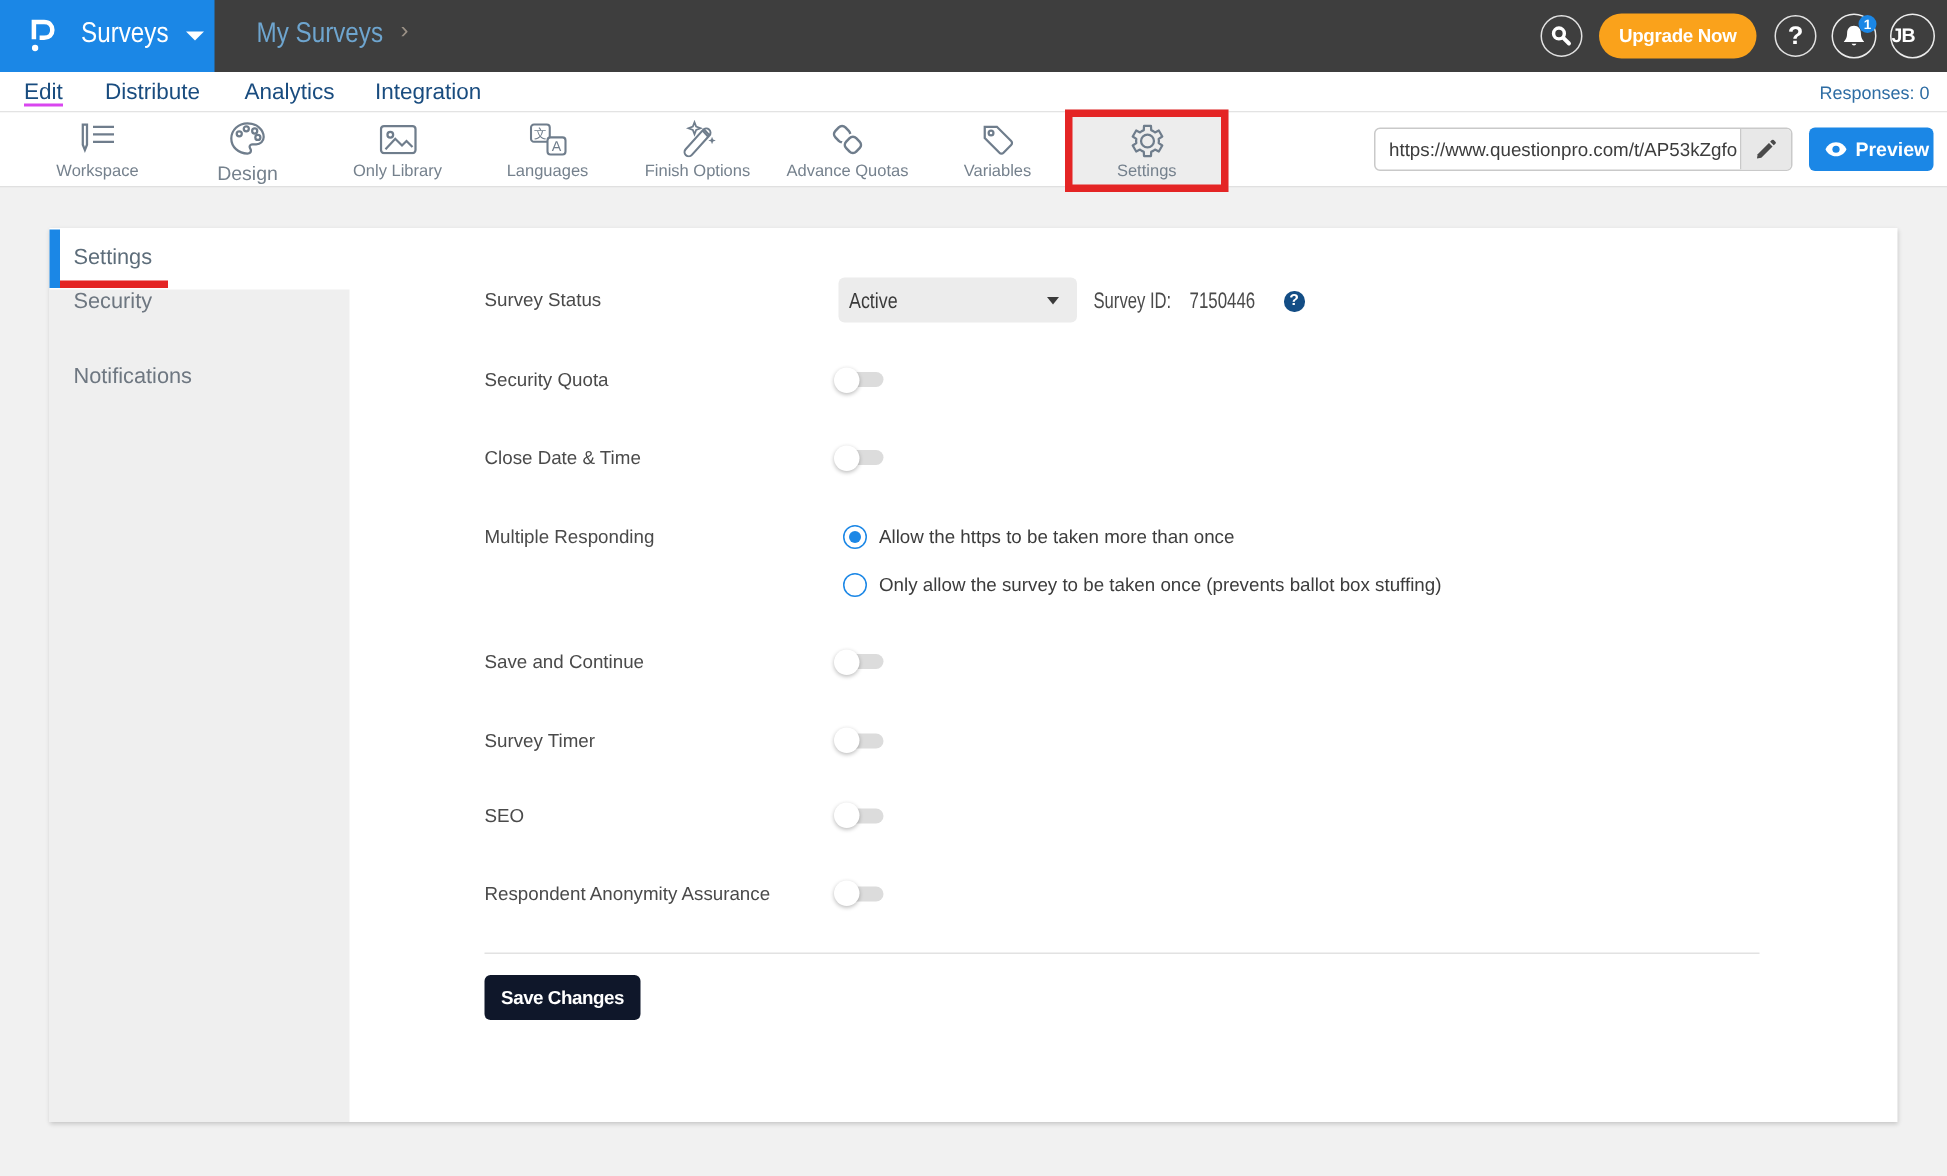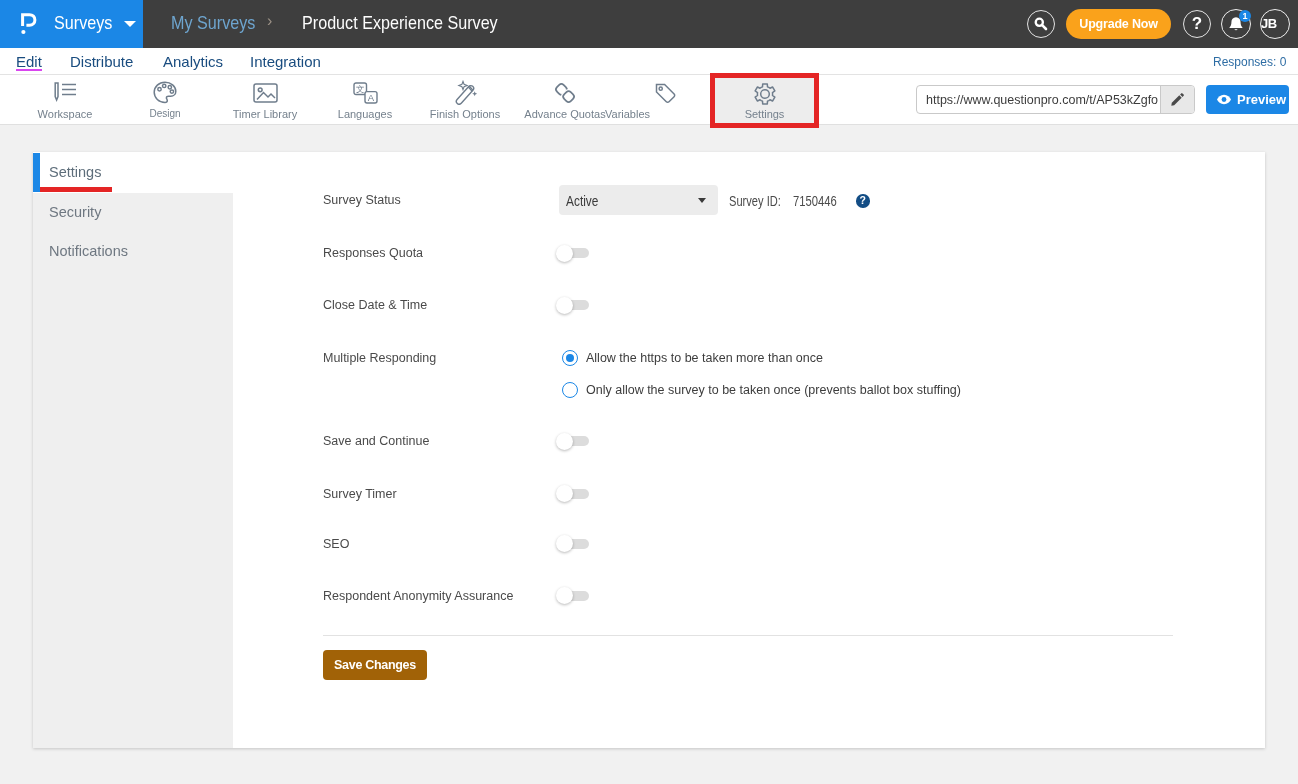--- a/index.html
+++ b/index.html
@@ -17,21 +17,20 @@
 <div class="abs" style="left:0;top:0;width:1298px;height:48px;background:#3e3e3e;"></div>
 <div class="abs" style="left:0;top:0;width:143px;height:48px;background:#1b87e6;"></div>
 <svg class="abs" style="left:20px;top:11px;" width="18" height="26" viewBox="0 0 18 26">
   <path d="M2.6 15.1 V3.7 H9.4 C12.8 3.7 14.9 5.9 14.9 9 C14.9 12.1 12.8 14.2 9.4 14.2 H6.4" fill="none" stroke="#fff" stroke-width="3"></path>
   <circle cx="3.4" cy="21" r="2.1" fill="#fff"></circle>
 </svg>
 <div class="abs" style="left:54px;top:13px;color:#fff;font-size:19px;line-height:19px;"><span class="sx">Surveys</span></div>
 <div class="abs" style="left:124px;top:21px;width:0;height:0;border-left:6.5px solid transparent;border-right:6.5px solid transparent;border-top:6.5px solid #fff;"></div>
 <div class="abs" style="left:171px;top:13px;color:#6ea5cf;font-size:19px;line-height:19px;"><span class="sx">My Surveys</span></div>
 <div class="abs" style="left:267px;top:11px;color:#9b9186;font-size:16px;line-height:19px;">›</div>
-<div class="abs" style="left:302px;top:13px;color:#fdfdfd;font-size:19px;line-height:19px;"><span class="sx">Product Experience Survey</span></div>
 <div class="abs" style="left:1027px;top:10px;width:28px;height:28px;border:1px solid rgba(255,255,255,0.85);border-radius:50%;"></div>
 <svg class="abs" style="left:1033px;top:16px;" width="16" height="16" viewBox="0 0 16 16">
   <circle cx="6.3" cy="6.3" r="3.6" fill="none" stroke="#fff" stroke-width="2.3"></circle>
   <line x1="9.2" y1="9.2" x2="13" y2="13" stroke="#fff" stroke-width="2.6" stroke-linecap="round"></line>
 </svg>
 <div class="abs" style="left:1066px;top:9px;width:105px;height:30px;background:#faa21b;border-radius:15px;color:#fff;font-weight:bold;font-size:12.5px;text-align:center;line-height:30px;letter-spacing:-0.2px;">Upgrade Now</div>
 <div class="abs" style="left:1183px;top:10px;width:28px;height:28px;border:1px solid rgba(255,255,255,0.85);border-radius:50%;color:#fff;font-weight:bold;font-size:17px;text-align:center;line-height:26px;">?</div>
 <div class="abs" style="left:1221px;top:9px;width:30px;height:30px;border:1.5px solid rgba(255,255,255,0.9);border-radius:50%;"></div>
 <svg class="abs" style="left:1228px;top:16px;" width="16" height="17" viewBox="0 0 16 17">
   <path d="M8 1.2 C5 1.2 3.4 3.4 3.4 6.2 C3.4 9.8 1.8 11 1.2 12 H14.8 C14.2 11 12.6 9.8 12.6 6.2 C12.6 3.4 11 1.2 8 1.2 Z" fill="#fff"></path>
@@ -59,29 +58,29 @@
 <div class="abs" style="left:5px;top:108px;width:120px;text-align:center;color:#75818d;font-size:11px;">Workspace</div>
 <svg class="abs" style="left:153px;top:81px;" width="24" height="23" viewBox="0 0 24 23">
  <g stroke="#6f7d8c" stroke-width="1.5" fill="none">
   <path d="M12 1.2 C5.9 1.2 1.2 5.7 1.2 11.3 C1.2 16.9 5.9 21.4 12 21.4 C13.5 21.4 14.3 20.5 14.3 19.4 C14.3 18.3 13.4 17.9 13.4 16.9 C13.4 15.9 14.2 15.2 15.4 15.2 L17.8 15.2 C20.6 15.2 22.8 13.1 22.8 10.4 C22.8 5.2 17.9 1.2 12 1.2 Z"></path>
   <circle cx="6.5" cy="8.2" r="1.7"></circle>
         <circle cx="11.2" cy="4.9" r="1.7"></circle>
         <circle cx="16.8" cy="6.3" r="1.7"></circle>
         <circle cx="18.9" cy="10.6" r="1.7"></circle>
  </g>
     </svg>
-<div class="abs" style="left:105px;top:108px;width:120px;text-align:center;color:#75818d;font-size:10px;">Design</div>
+<div class="abs" style="left:105px;top:108px;width:120px;text-align:center;color:#75818d;font-size:13px;">Design</div>
 <svg class="abs" style="left:253px;top:83px;" width="25" height="20" viewBox="0 0 25 20">
  <g stroke="#6f7d8c" stroke-width="1.5" fill="none">
   <rect x="1" y="1" width="23" height="18" rx="2"></rect>
   <circle cx="7.2" cy="6.8" r="1.9"></circle>
   <path d="M4 16.5 L10.5 9.5 L15 14 L18 11 L22 15"></path>
  </g>
     </svg>
-<div class="abs" style="left:205px;top:108px;width:120px;text-align:center;color:#75818d;font-size:11px;">Timer Library</div>
+<div class="abs" style="left:205px;top:108px;width:120px;text-align:center;color:#75818d;font-size:11px;">Only Library</div>
 <svg class="abs" style="left:353px;top:82px;" width="25" height="22" viewBox="0 0 25 22">
  <g stroke="#6f7d8c" stroke-width="1.4" fill="none">
   <rect x="1" y="1" width="12.5" height="11.5" rx="2"></rect>
  </g>
  <text x="7.2" y="10" font-size="8.5" fill="#6f7d8c" text-anchor="middle" font-family="Liberation Sans">文</text>
  <rect x="12" y="9.6" width="12" height="11.4" rx="2" fill="#fff" stroke="#6f7d8c" stroke-width="1.4"></rect>
  <text x="18" y="18.8" font-size="9.5" fill="#6f7d8c" text-anchor="middle" font-family="Liberation Sans">A</text>
 </svg>
 <div class="abs" style="left:305px;top:108px;width:120px;text-align:center;color:#75818d;font-size:11px;">Languages</div>
 <svg class="abs" style="left:453px;top:80px;" width="25" height="25" viewBox="0 0 25 25">
@@ -101,21 +100,21 @@
   <rect x="10.9" y="10.9" width="9.4" height="9.4" rx="3.1" transform="rotate(45 15.6 15.6)" stroke="#6f7d8c" stroke-width="1.7"></rect>
  </g>
     </svg>
 <div class="abs" style="left:505px;top:108px;width:120px;text-align:center;color:#75818d;font-size:11px;">Advance Quotas</div>
 <svg class="abs" style="left:654px;top:82px;" width="23" height="23" viewBox="0 0 23 23">
  <g stroke="#6f7d8c" stroke-width="1.5" fill="none">
   <path d="M2.5 2.5 H10.6 L20.1 12 a1.9 1.9 0 0 1 0 2.7 L15 19.8 a1.9 1.9 0 0 1-2.7 0 L2.5 10 Z"></path>
   <circle cx="6.7" cy="6.7" r="1.6"></circle>
  </g>
     </svg>
-<div class="abs" style="left:605px;top:108px;width:120px;text-align:left;color:#75818d;font-size:11px;">Variables</div>
+<div class="abs" style="left:605px;top:108px;width:120px;text-align:center;color:#75818d;font-size:11px;">Variables</div>
 <div class="abs" style="left:710px;top:73px;width:109px;height:55px;background:#ededed;border:5px solid #e42525;"></div>
 <svg class="abs" style="left:753px;top:82px;" width="24" height="24" viewBox="0 0 24 24">
  <g stroke="#6f7d8c" stroke-width="1.5" fill="none" stroke-linejoin="round">
   <path d="M14.47 4.81 L14.32 1.96 L9.68 1.96 L9.53 4.81 L8.20 5.42 L7.01 6.26 L4.47 4.98 L2.15 8.99 L4.54 10.55 L4.40 12.00 L4.54 13.45 L2.15 15.01 L4.47 19.02 L7.01 17.74 L8.20 18.58 L9.53 19.19 L9.68 22.04 L14.32 22.04 L14.47 19.19 L15.80 18.58 L16.99 17.74 L19.53 19.02 L21.85 15.01 L19.46 13.45 L19.60 12.00 L19.46 10.55 L21.85 8.99 L19.53 4.98 L16.99 6.26 L15.80 5.42 Z"></path>
   <circle cx="12" cy="12" r="4.3"></circle>
  </g>
     </svg>
 <div class="abs" style="left:715px;top:108px;width:99px;text-align:center;color:#75818d;font-size:11px;">Settings</div>
 
 <div class="abs" style="left:916px;top:85px;width:279px;height:29px;background:#fff;border:1px solid #c9c9c9;border-radius:4px;"></div>
@@ -130,31 +129,31 @@
   <path d="M8 0.8 C4.6 0.8 2.1 3 1 5.5 C2.1 8 4.6 10.2 8 10.2 C11.4 10.2 13.9 8 15 5.5 C13.9 3 11.4 0.8 8 0.8 Z" fill="#fff"></path>
   <circle cx="8" cy="5.5" r="2.4" fill="#1b87e6"></circle>
 </svg>
 <div class="abs" style="left:1237px;top:93px;color:#fff;font-weight:bold;font-size:13px;line-height:14px;">Preview</div>
 
 <div class="abs" style="left:33px;top:152px;width:1232px;height:596px;background:#fff;box-shadow:0 1px 3px rgba(0,0,0,0.18);"></div>
 <div class="abs" style="left:33px;top:193px;width:200px;height:555px;background:#efefef;"></div>
 <div class="abs" style="left:33px;top:153px;width:7px;height:39px;background:#1b87e6;"></div>
 <div class="abs" style="left:49px;top:165px;color:#5d6d7a;font-size:14.5px;line-height:15px;">Settings</div>
 <div class="abs" style="left:40px;top:187px;width:72px;height:5px;background:#e42525;"></div>
-<div class="abs" style="left:49px;top:205px;color:#6e7781;font-size:14.5px;line-height:15px;">Security</div>
+<div class="abs" style="left:49px;top:194px;color:#6e7781;font-size:14.5px;line-height:15px;">Security</div>
 <div class="abs" style="left:49px;top:244px;color:#6e7781;font-size:14.5px;line-height:15px;">Notifications</div>
 
 <div class="abs" style="left:323px;top:193px;color:#4a4a4a;font-size:12.5px;line-height:14px;">Survey Status</div>
 <div class="abs" style="left:559px;top:185px;width:159px;height:29.5px;background:#ececec;border-radius:4px;"></div>
 <div class="abs" style="left:566px;top:194px;color:#3a3a3a;font-size:14.5px;line-height:14px;"><span class="sx" style="transform:scaleX(0.82);">Active</span></div>
 <div class="abs" style="left:698px;top:198px;width:0;height:0;border-left:4.5px solid transparent;border-right:4.5px solid transparent;border-top:5.5px solid #3a3a3a;"></div>
 <div class="abs" style="left:729px;top:193px;color:#4a4a4a;font-size:15px;line-height:15px;"><span class="sx" style="transform:scaleX(0.74);">Survey ID:</span></div>
 <div class="abs" style="left:793px;top:193px;color:#4a4a4a;font-size:15px;line-height:15px;"><span class="sx" style="transform:scaleX(0.75);">7150446</span></div>
 <div class="abs" style="left:856px;top:194px;width:13.5px;height:13.5px;background:#134d85;border-radius:50%;color:#fff;font-size:10.5px;font-weight:bold;text-align:center;line-height:13.5px;">?</div>
-<div class="abs" style="left:323px;top:246px;color:#4a4a4a;font-size:12.5px;line-height:14px;">Responses Quota</div>
+<div class="abs" style="left:323px;top:246px;color:#4a4a4a;font-size:12.5px;line-height:14px;">Security Quota</div>
 <div class="abs" style="left:556px;top:244px;width:34px;height:18px;">
       <div style="position:absolute;left:2px;top:4px;width:31px;height:10px;background:#dcdcdc;border-radius:5px;"></div>
       <div style="position:absolute;left:0;top:0.5px;width:17px;height:17px;background:#fff;border-radius:50%;box-shadow:0 1px 3px rgba(0,0,0,0.28);"></div>
     </div>
 <div class="abs" style="left:323px;top:298px;color:#4a4a4a;font-size:12.5px;line-height:14px;">Close Date &amp; Time</div>
 <div class="abs" style="left:556px;top:296px;width:34px;height:18px;">
       <div style="position:absolute;left:2px;top:4px;width:31px;height:10px;background:#dcdcdc;border-radius:5px;"></div>
       <div style="position:absolute;left:0;top:0.5px;width:17px;height:17px;background:#fff;border-radius:50%;box-shadow:0 1px 3px rgba(0,0,0,0.28);"></div>
     </div>
 <div class="abs" style="left:323px;top:351px;color:#4a4a4a;font-size:12.5px;line-height:14px;">Multiple Responding</div>
@@ -178,14 +177,14 @@
       <div style="position:absolute;left:2px;top:4px;width:31px;height:10px;background:#dcdcdc;border-radius:5px;"></div>
       <div style="position:absolute;left:0;top:0.5px;width:17px;height:17px;background:#fff;border-radius:50%;box-shadow:0 1px 3px rgba(0,0,0,0.28);"></div>
     </div>
 <div class="abs" style="left:323px;top:588.5px;color:#4a4a4a;font-size:12.5px;line-height:14px;">Respondent Anonymity Assurance</div>
 <div class="abs" style="left:556px;top:586.5px;width:34px;height:18px;">
       <div style="position:absolute;left:2px;top:4px;width:31px;height:10px;background:#dcdcdc;border-radius:5px;"></div>
       <div style="position:absolute;left:0;top:0.5px;width:17px;height:17px;background:#fff;border-radius:50%;box-shadow:0 1px 3px rgba(0,0,0,0.28);"></div>
     </div>
 
 <div class="abs" style="left:323px;top:635px;width:850px;height:1px;background:#e2e2e2;"></div>
-<div class="abs" style="left:323px;top:650px;width:104px;height:30px;background:#a16207;border-radius:4px;color:#fff;font-weight:bold;font-size:12.5px;text-align:center;line-height:30px;letter-spacing:-0.3px;">Save Changes</div>
+<div class="abs" style="left:323px;top:650px;width:104px;height:30px;background:#0f172a;border-radius:4px;color:#fff;font-weight:bold;font-size:12.5px;text-align:center;line-height:30px;letter-spacing:-0.3px;">Save Changes</div>
 </div>
 
 </body></html>

